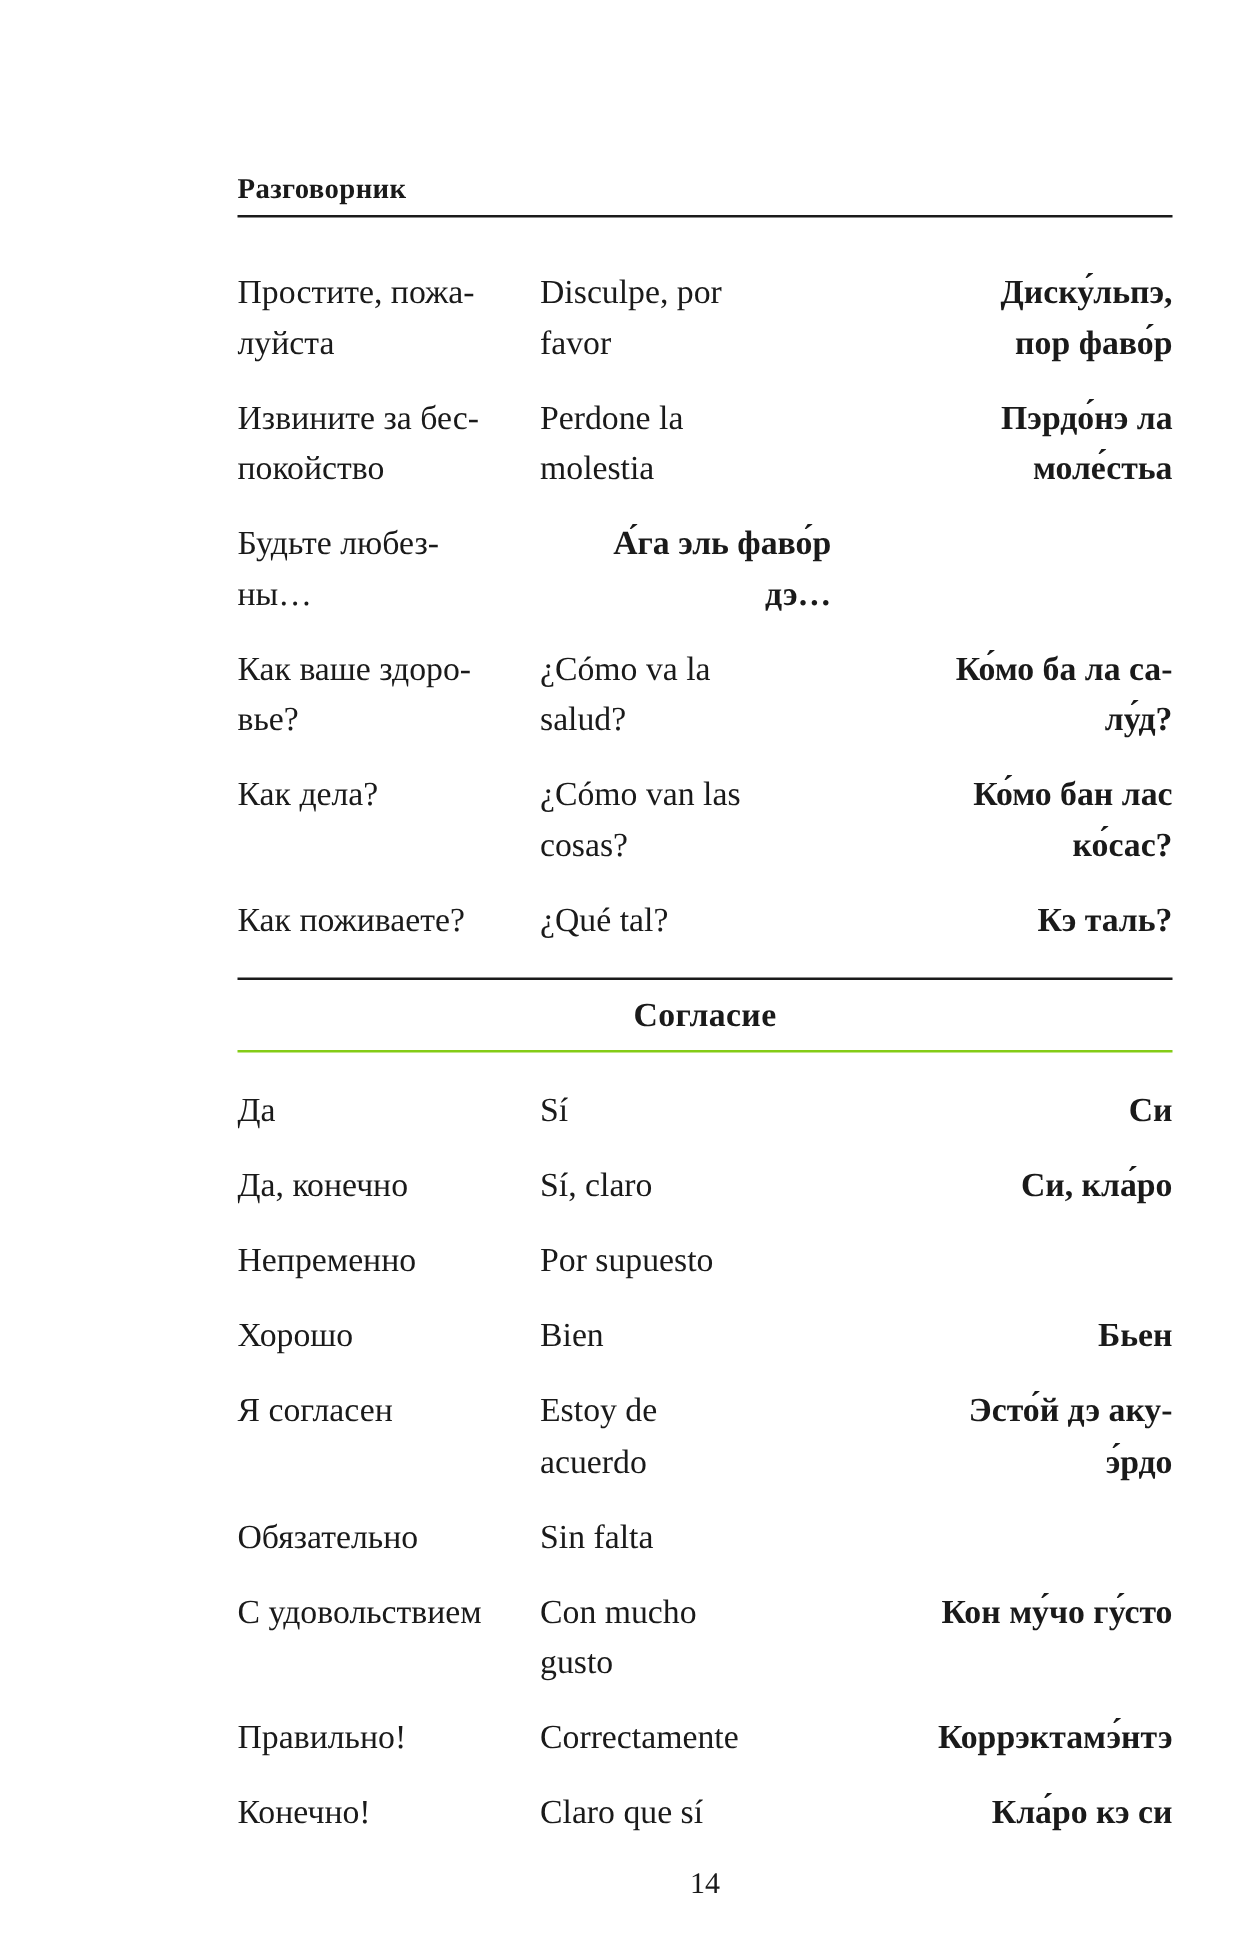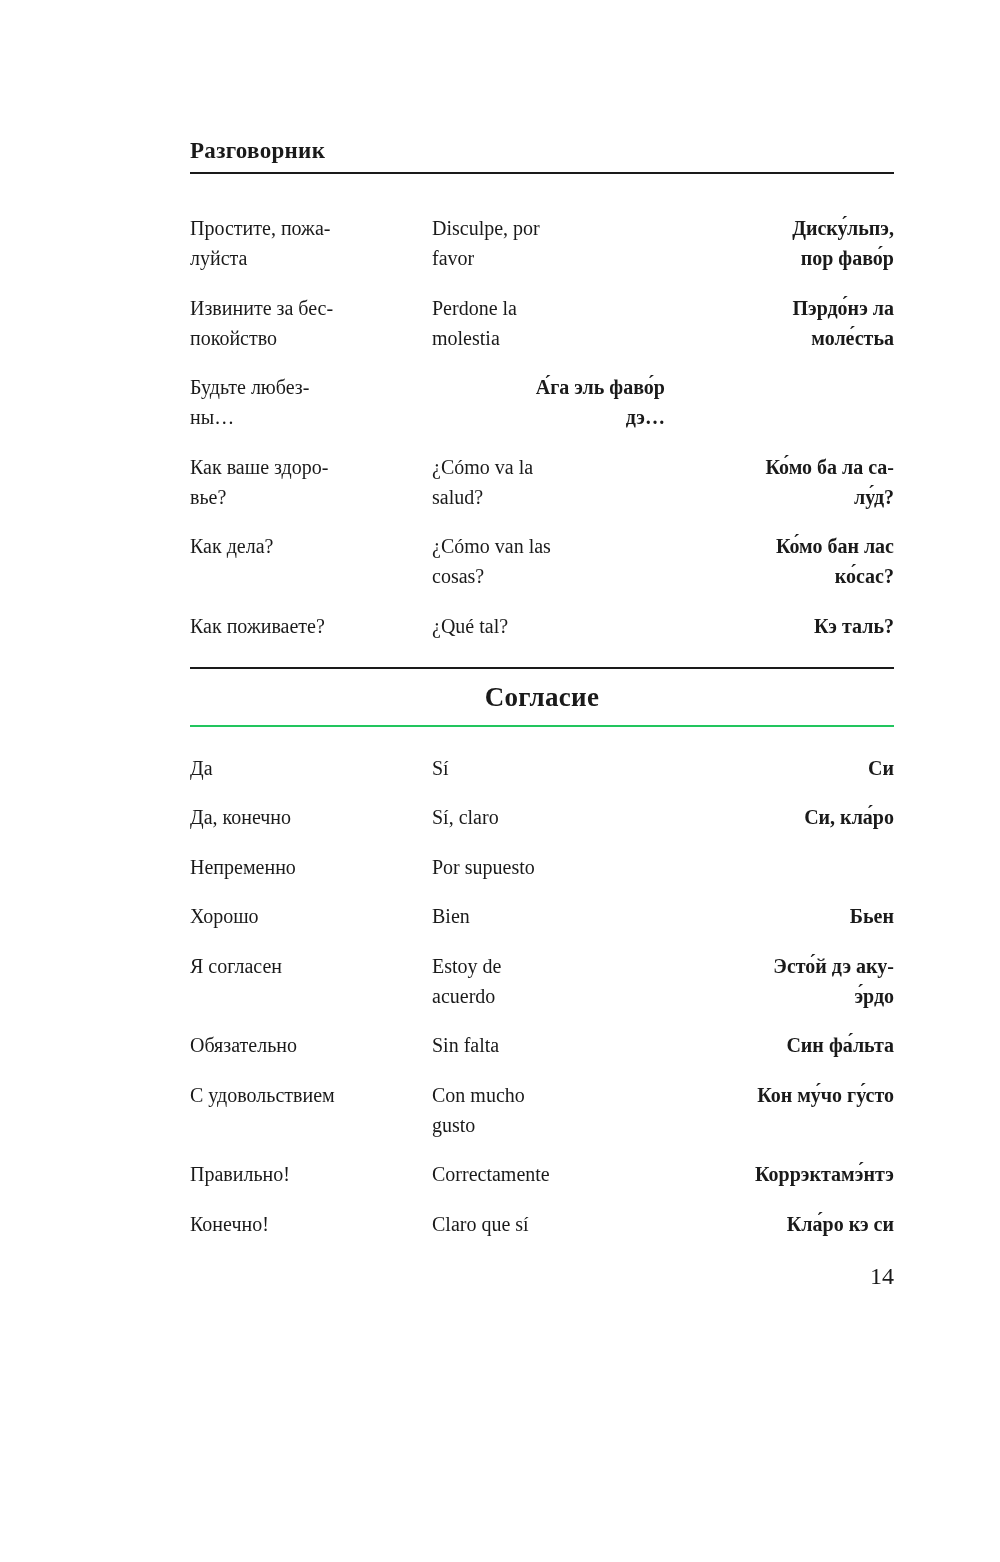--- a/index.html
+++ b/index.html
@@ -6,64 +6,64 @@
   * { margin: 0; padding: 0; box-sizing: border-box; }
   html, body { background: #ffffff; }
   .page {
     position: relative;
     width: 1000px;
     height: 1562px;
     margin: 0 auto;
     background: #ffffff;
     color: #1a1a1a;
     font-family: "Liberation Serif", "DejaVu Serif", serif;
-    padding: 138px 106px 0 190px;
+    padding: 138px 62px 0 190px;
     overflow: hidden;
   }
   .page-header {
     border-bottom: 2px solid #1a1a1a;
     padding-bottom: 8px;
     margin-bottom: 39px;
   }
   .page-header h1 {
     font-size: 23px;
     font-weight: bold;
     letter-spacing: 0.3px;
   }
   .phrase-section .rows { width: 100%; }
   .row {
     display: grid;
     grid-template-columns: 242px 233px 1fr;
     margin-bottom: 19.5px;
   }
   .cell {
-    font-size: 20px;
+    font-size: 27px;
     line-height: 1.5;
     white-space: pre-line;
     padding-right: 14px;
   }
   .cell.tr {
     font-weight: bold;
     padding-right: 0;
     text-align: right;
   }
   .section-header {
     border-top: 2px solid #1a1a1a;
-    border-bottom: 2px solid #22c55e;
+    border-bottom: 2px solid #84cc16;
     text-align: center;
     padding: 13px 0 12px;
     margin: 26px 0 26px;
   }
   .section-header h2 {
     font-size: 27px;
     font-weight: bold;
     letter-spacing: 0.3px;
   }
   .page-footer {
-    text-align: right;
+    text-align: center;
     margin-top: 24px;
   }
   .page-footer span {
     font-size: 24px;
     color: #1a1a1a;
   }
 </style>
 </head>
 <body>
 
@@ -159,21 +159,20 @@
     <div class="cell ru">Я согласен</div>
     <div class="cell es">Estoy de
 acuerdo</div>
     <div class="cell tr">Эсто́й дэ аку-
 э́рдо</div>
   </div>
 
   <div class="row">
     <div class="cell ru">Обязательно</div>
     <div class="cell es">Sin falta</div>
-    <div class="cell tr">Син фа́льта</div>
   </div>
 
   <div class="row">
     <div class="cell ru">С удовольствием</div>
     <div class="cell es">Con mucho
 gusto</div>
     <div class="cell tr">Кон му́чо гу́сто</div>
   </div>
 
   <div class="row">

